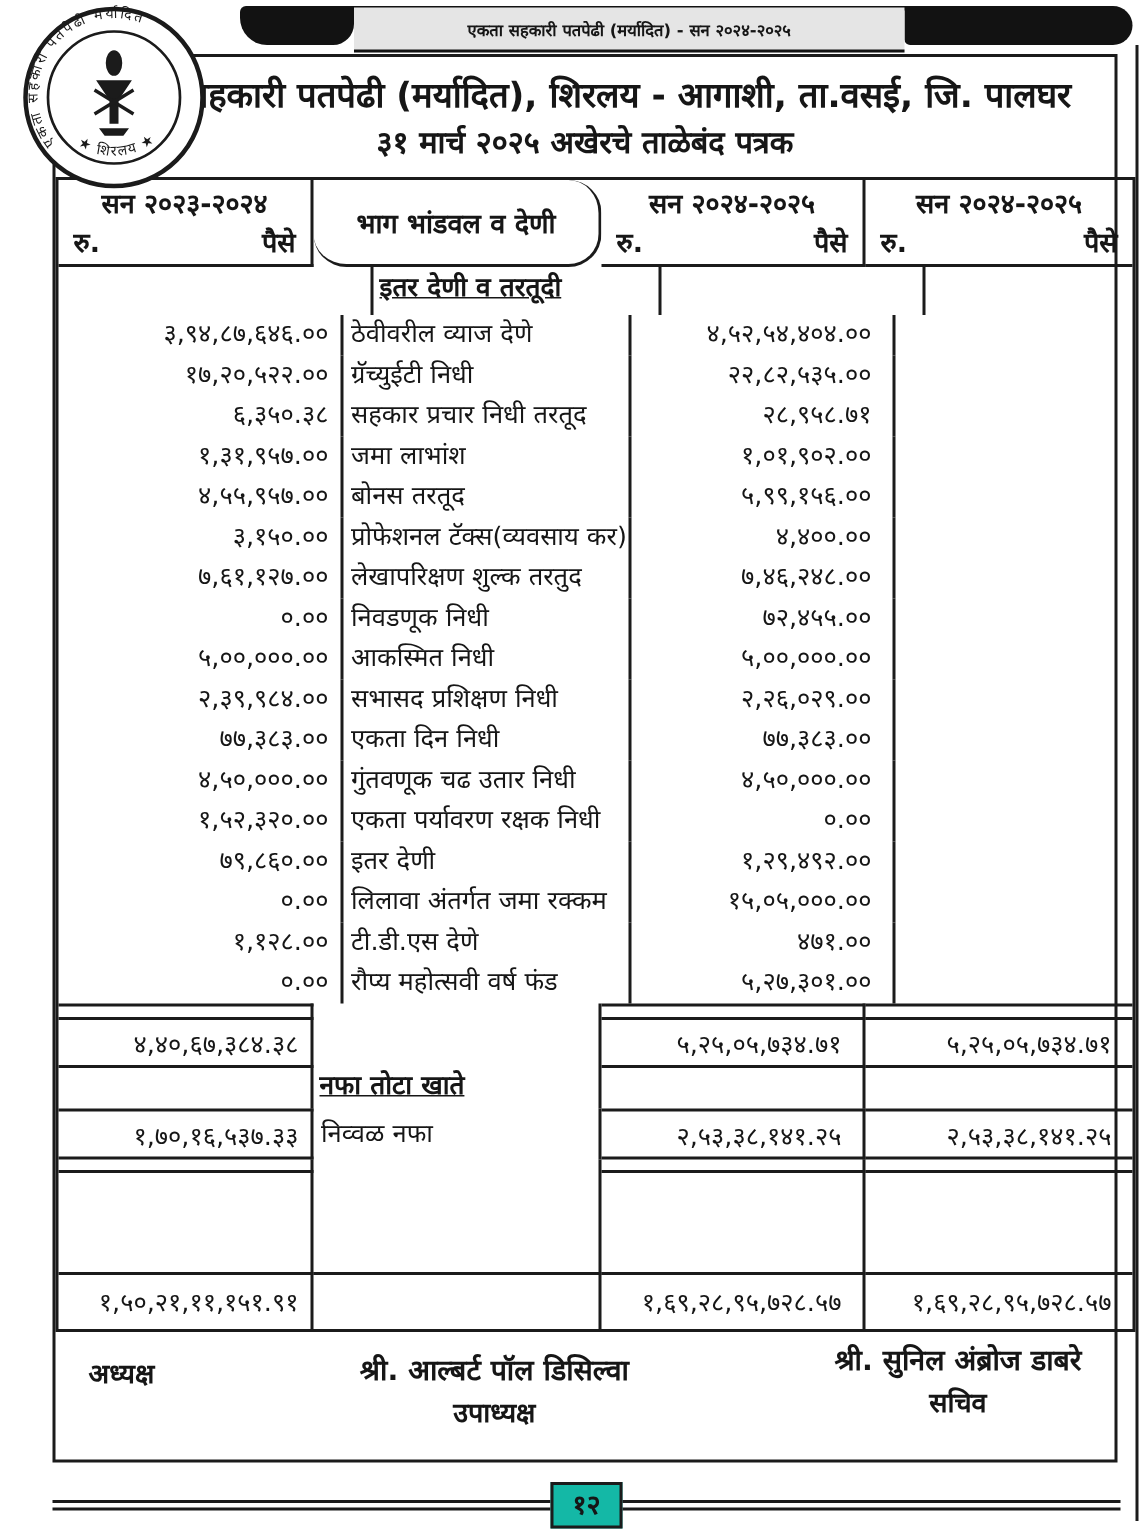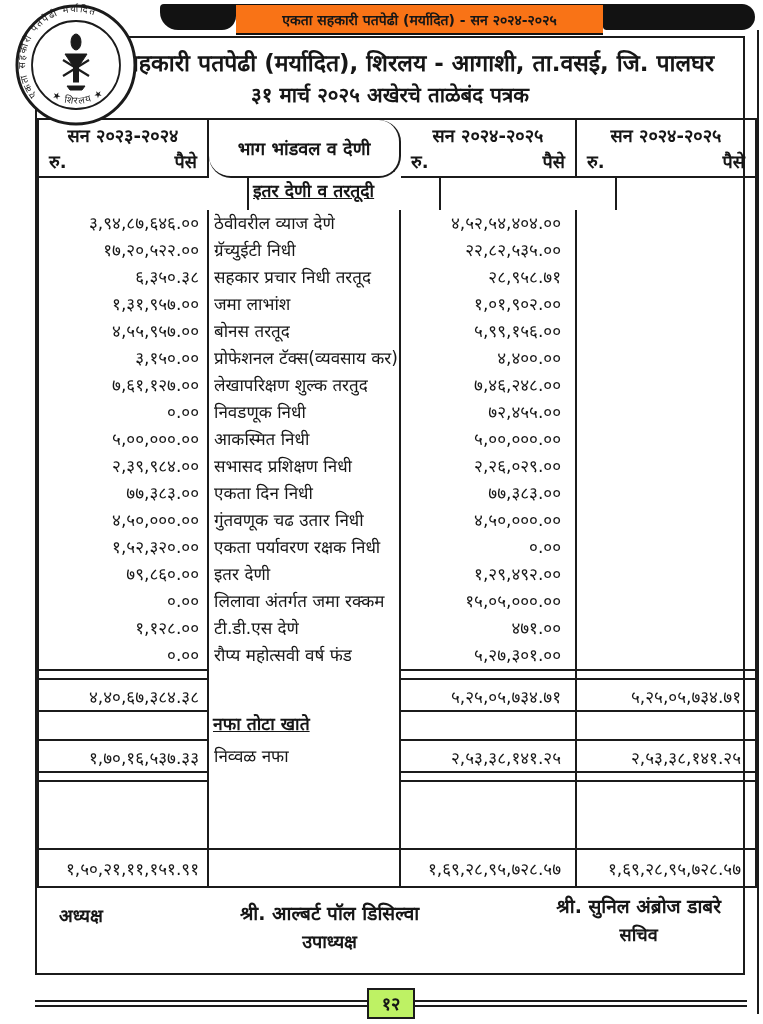--- a/index.html
+++ b/index.html
@@ -16,21 +16,21 @@
     border-radius:4px 2px 14px 18px;
   }
   .banner .blob-r{
     position:absolute;right:0;top:0;width:152px;height:26px;background:#121212;
     border-radius:2px 14px 14px 4px;
   }
   .banner .bar{position:absolute;left:60px;right:140px;top:0;height:3px;background:#121212;}
   .banner .txt{
     position:absolute;left:76px;right:152px;top:1px;height:28px;
     display:flex;align-items:center;justify-content:center;
-    font-weight:bold;font-size:14px;white-space:nowrap;background:#f97316;
+    font-weight:bold;font-size:11px;white-space:nowrap;background:#e5e5e5;
     border-bottom:2px solid #121212;
   }
   
   .frame{
     position:absolute;left:35px;top:36px;width:710px;height:939px;
     border:2.5px solid #1b1b1b;box-sizing:border-box;background:#fff;
   }
   .right-edge{position:absolute;top:30px;bottom:10px;right:4px;width:2.5px;background:#1b1b1b;}
   
   .seal{position:absolute;left:13px;top:2px;width:126px;height:126px;z-index:5;}
@@ -50,41 +50,41 @@
   .w4{flex:1;border-right:none;}
   .bt{border-top:2px solid #1b1b1b;}
   .bb{border-bottom:2px solid #1b1b1b;}
   .hdr-row{height:58px;}
   .hdr{font-weight:bold;font-size:18px;display:flex;flex-direction:column;justify-content:center;padding:2px 10px;}
   .hdr .yr{text-align:center;}
   .hdr .sub{display:flex;justify-content:space-between;margin-top:2px;}
   .hdr-part{align-items:center;justify-content:center;flex-direction:row;text-align:center;border-radius:22px;}
   .sect-row{height:32px;padding-left:40px;}
   .sect-label{font-weight:bold;font-size:17.5px;text-decoration:underline;padding:4px 0 0 4px;}
-  .data-row{height:27px;line-height:27px;}
+  .data-row{height:27px;line-height:27px;padding-left:20px;}
   .amt{text-align:right;padding-right:8px;}
   .amt3{padding-right:14px;}
   .lbl{padding-left:5px;}
   .thin-row{height:9px;}
   .tot-row{height:34px;line-height:34px;}
   .pl-row{height:27px;line-height:25px;}
   .spacer-row{height:66px;}
   .grand-row{height:38px;line-height:38px;}
   
   .signs{display:flex;justify-content:space-between;align-items:flex-start;padding:12px 22px 0 22px;}
   .sig{text-align:center;}
   .sig .nm{font-weight:bold;font-size:19px;white-space:nowrap;}
   .sig .rl{font-weight:bold;font-size:18px;margin-top:3px;}
   .sig.raised{margin-top:-7px;}
   
   .footer{position:absolute;left:35px;right:16px;top:988px;display:flex;align-items:center;}
   .dline{flex:1;height:3px;border-top:2.5px solid #1b1b1b;border-bottom:2.5px solid #1b1b1b;box-sizing:content-box;}
   .pagebox{
     border:2.5px solid #1b1b1b;padding:0 13px;margin:0 0;height:27px;line-height:27px;
-    font-weight:bold;font-size:18px;background:#bef264;text-align:right;
+    font-weight:bold;font-size:18px;background:#14b8a6;text-align:right;
   }
 </style>
 </head>
 <body>
 
 <div class="banner">
   <div class="bar"></div>
   <div class="blob-l"></div>
   <div class="blob-r"></div>
   <div class="txt">एकता सहकारी पतपेढी (मर्यादित) - सन २०२४-२०२५</div>

